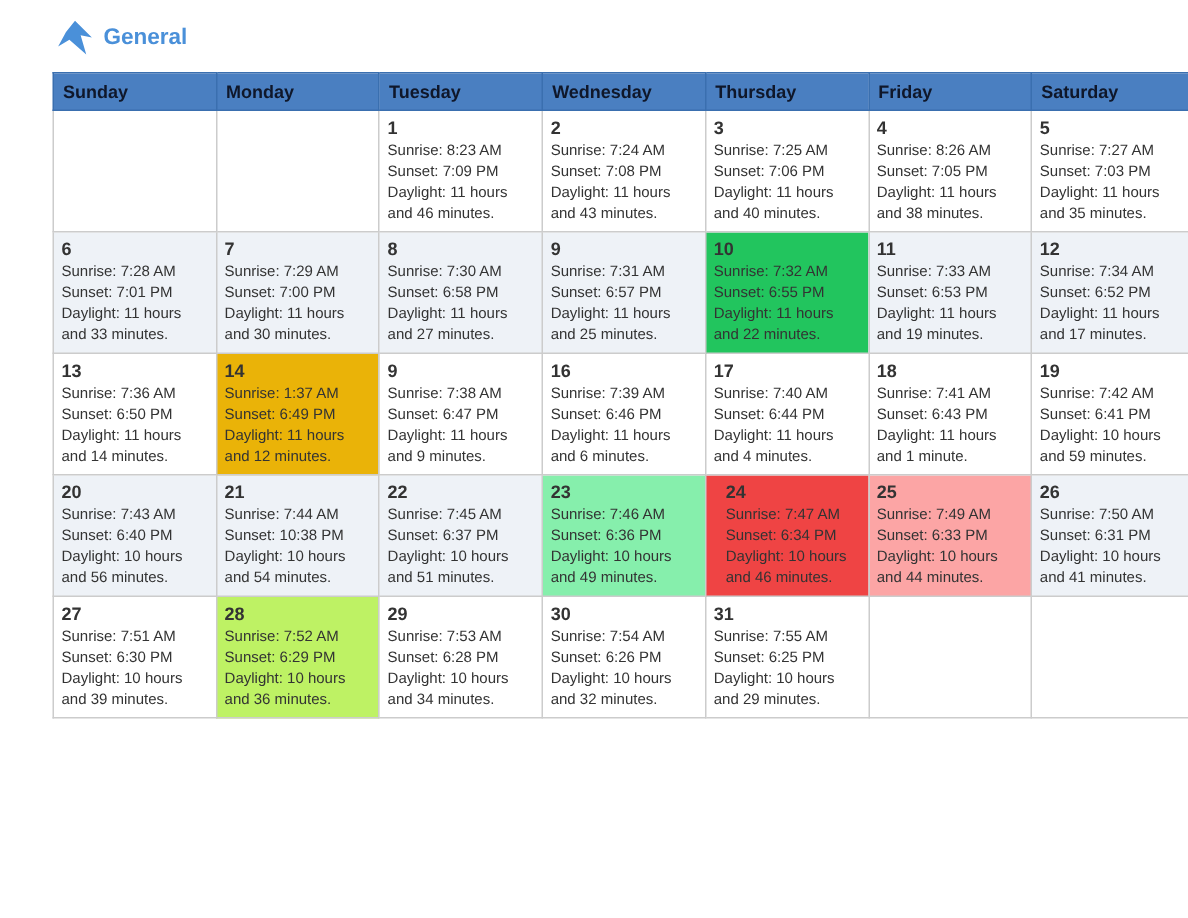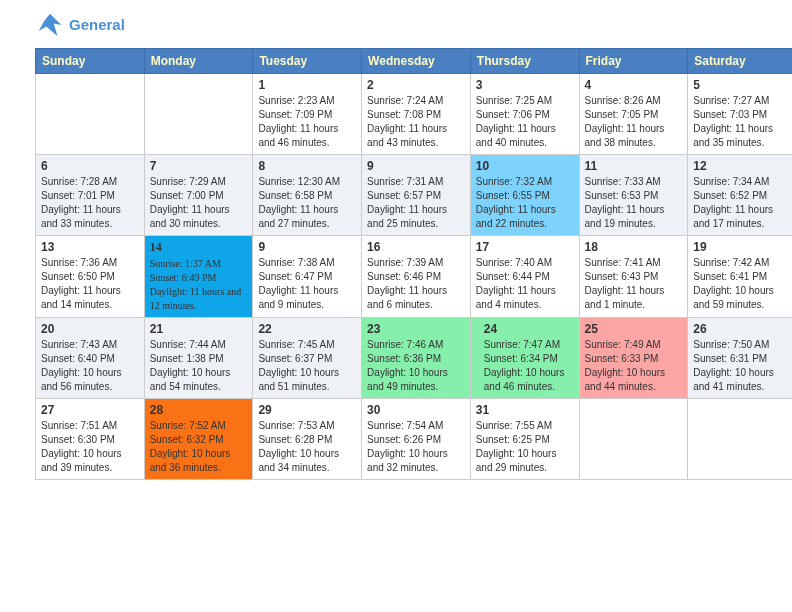--- a/index.html
+++ b/index.html
@@ -47,21 +47,21 @@
     }
     .calendar {
       flex: 1;
       border: 1px solid #ccc;
       border-collapse: collapse;
       width: 100%;
       table-layout: fixed;
     }
     .calendar th {
       background: #4a7fc1;
-      color: #fef9c3;
+      color: #0f172a;
       font-size: 12px;
       font-weight: bold;
       text-align: left;
       padding: 5px 6px;
       border: 1px solid #3a6faf;
     }
     .calendar td {
       vertical-align: top;
       border: 1px solid #ccc;
       padding: 4px 5px;
@@ -119,21 +119,21 @@
           <th>Friday</th>
           <th>Saturday</th>
         </tr>
     </thead>
     <tbody id="calendar-body">
     <tr>
           <td class="empty"></td>
           <td class="empty"></td>
           <td style="background: rgb(255, 255, 255);">
             <span class="day-number">1</span>
-            <div class="day-info"><span>Sunrise: 2:23 AM</span><br><span>Sunset: 7:09 PM</span><br><span>Daylight: 11 hours and 46 minutes.</span></div>
+            <div class="day-info"><span>Sunrise: 8:23 AM</span><br><span>Sunset: 7:09 PM</span><br><span>Daylight: 11 hours and 46 minutes.</span></div>
           </td>
           <td style="background: rgb(255, 255, 255);">
             <span class="day-number">2</span>
             <div class="day-info"><span>Sunrise: 7:24 AM</span><br><span>Sunset: 7:08 PM</span><br><span>Daylight: 11 hours and 43 minutes.</span></div>
           </td>
           <td style="background: rgb(255, 255, 255);">
             <span class="day-number">3</span>
             <div class="day-info"><span>Sunrise: 7:25 AM</span><br><span>Sunset: 7:06 PM</span><br><span>Daylight: 11 hours and 40 minutes.</span></div>
           </td>
           <td style="background: rgb(255, 255, 255);">
@@ -149,45 +149,45 @@
           <td style="background: rgb(238, 242, 247);">
             <span class="day-number">6</span>
             <div class="day-info"><span>Sunrise: 7:28 AM</span><br><span>Sunset: 7:01 PM</span><br><span>Daylight: 11 hours and 33 minutes.</span></div>
           </td>
           <td style="background: rgb(238, 242, 247);">
             <span class="day-number">7</span>
             <div class="day-info"><span>Sunrise: 7:29 AM</span><br><span>Sunset: 7:00 PM</span><br><span>Daylight: 11 hours and 30 minutes.</span></div>
           </td>
           <td style="background: rgb(238, 242, 247);">
             <span class="day-number">8</span>
-            <div class="day-info"><span>Sunrise: 12:30 AM</span><br><span>Sunset: 6:58 PM</span><br><span>Daylight: 11 hours and 27 minutes.</span></div>
+            <div class="day-info"><span>Sunrise: 7:30 AM</span><br><span>Sunset: 6:58 PM</span><br><span>Daylight: 11 hours and 27 minutes.</span></div>
           </td>
           <td style="background: rgb(238, 242, 247);">
             <span class="day-number">9</span>
             <div class="day-info"><span>Sunrise: 7:31 AM</span><br><span>Sunset: 6:57 PM</span><br><span>Daylight: 11 hours and 25 minutes.</span></div>
           </td>
-          <td style="background: #7dd3fc;">
+          <td style="background: #22c55e;">
             <span class="day-number">10</span>
             <div class="day-info"><span>Sunrise: 7:32 AM</span><br><span>Sunset: 6:55 PM</span><br><span>Daylight: 11 hours and 22 minutes.</span></div>
           </td>
           <td style="background: rgb(238, 242, 247);">
             <span class="day-number">11</span>
             <div class="day-info"><span>Sunrise: 7:33 AM</span><br><span>Sunset: 6:53 PM</span><br><span>Daylight: 11 hours and 19 minutes.</span></div>
           </td>
           <td style="background: rgb(238, 242, 247);">
             <span class="day-number">12</span>
             <div class="day-info"><span>Sunrise: 7:34 AM</span><br><span>Sunset: 6:52 PM</span><br><span>Daylight: 11 hours and 17 minutes.</span></div>
           </td>
         </tr>
         <tr>
           <td style="background: rgb(255, 255, 255);">
             <span class="day-number">13</span>
             <div class="day-info"><span>Sunrise: 7:36 AM</span><br><span>Sunset: 6:50 PM</span><br><span>Daylight: 11 hours and 14 minutes.</span></div>
           </td>
-          <td style="background: #0ea5e9; font-family: Liberation Serif, serif;">
+          <td style="background: #eab308;">
             <span class="day-number">14</span>
             <div class="day-info"><span>Sunrise: 1:37 AM</span><br><span>Sunset: 6:49 PM</span><br><span>Daylight: 11 hours and 12 minutes.</span></div>
           </td>
           <td style="background: rgb(255, 255, 255);">
             <span class="day-number">9</span>
             <div class="day-info"><span>Sunrise: 7:38 AM</span><br><span>Sunset: 6:47 PM</span><br><span>Daylight: 11 hours and 9 minutes.</span></div>
           </td>
           <td style="background: rgb(255, 255, 255);">
             <span class="day-number">16</span>
             <div class="day-info"><span>Sunrise: 7:39 AM</span><br><span>Sunset: 6:46 PM</span><br><span>Daylight: 11 hours and 6 minutes.</span></div>
@@ -205,51 +205,51 @@
             <div class="day-info"><span>Sunrise: 7:42 AM</span><br><span>Sunset: 6:41 PM</span><br><span>Daylight: 10 hours and 59 minutes.</span></div>
           </td>
         </tr>
         <tr>
           <td style="background: rgb(238, 242, 247);">
             <span class="day-number">20</span>
             <div class="day-info"><span>Sunrise: 7:43 AM</span><br><span>Sunset: 6:40 PM</span><br><span>Daylight: 10 hours and 56 minutes.</span></div>
           </td>
           <td style="background: rgb(238, 242, 247);">
             <span class="day-number">21</span>
-            <div class="day-info"><span>Sunrise: 7:44 AM</span><br><span>Sunset: 1:38 PM</span><br><span>Daylight: 10 hours and 54 minutes.</span></div>
+            <div class="day-info"><span>Sunrise: 7:44 AM</span><br><span>Sunset: 10:38 PM</span><br><span>Daylight: 10 hours and 54 minutes.</span></div>
           </td>
           <td style="background: rgb(238, 242, 247);">
             <span class="day-number">22</span>
             <div class="day-info"><span>Sunrise: 7:45 AM</span><br><span>Sunset: 6:37 PM</span><br><span>Daylight: 10 hours and 51 minutes.</span></div>
           </td>
           <td style="background: #86efac;">
             <span class="day-number">23</span>
             <div class="day-info"><span>Sunrise: 7:46 AM</span><br><span>Sunset: 6:36 PM</span><br><span>Daylight: 10 hours and 49 minutes.</span></div>
           </td>
-          <td style="background: #86efac; padding-left: 13px;">
+          <td style="background: #ef4444; padding-left: 13px;">
             <span class="day-number">24</span>
             <div class="day-info"><span>Sunrise: 7:47 AM</span><br><span>Sunset: 6:34 PM</span><br><span>Daylight: 10 hours and 46 minutes.</span></div>
           </td>
           <td style="background: #fca5a5;">
             <span class="day-number">25</span>
             <div class="day-info"><span>Sunrise: 7:49 AM</span><br><span>Sunset: 6:33 PM</span><br><span>Daylight: 10 hours and 44 minutes.</span></div>
           </td>
           <td style="background: rgb(238, 242, 247);">
             <span class="day-number">26</span>
             <div class="day-info"><span>Sunrise: 7:50 AM</span><br><span>Sunset: 6:31 PM</span><br><span>Daylight: 10 hours and 41 minutes.</span></div>
           </td>
         </tr>
         <tr>
           <td style="background: rgb(255, 255, 255);">
             <span class="day-number">27</span>
             <div class="day-info"><span>Sunrise: 7:51 AM</span><br><span>Sunset: 6:30 PM</span><br><span>Daylight: 10 hours and 39 minutes.</span></div>
           </td>
-          <td style="background: #f97316;">
+          <td style="background: #bef264;">
             <span class="day-number">28</span>
-            <div class="day-info"><span>Sunrise: 7:52 AM</span><br><span>Sunset: 6:32 PM</span><br><span>Daylight: 10 hours and 36 minutes.</span></div>
+            <div class="day-info"><span>Sunrise: 7:52 AM</span><br><span>Sunset: 6:29 PM</span><br><span>Daylight: 10 hours and 36 minutes.</span></div>
           </td>
           <td style="background: rgb(255, 255, 255);">
             <span class="day-number">29</span>
             <div class="day-info"><span>Sunrise: 7:53 AM</span><br><span>Sunset: 6:28 PM</span><br><span>Daylight: 10 hours and 34 minutes.</span></div>
           </td>
           <td style="background: rgb(255, 255, 255);">
             <span class="day-number">30</span>
             <div class="day-info"><span>Sunrise: 7:54 AM</span><br><span>Sunset: 6:26 PM</span><br><span>Daylight: 10 hours and 32 minutes.</span></div>
           </td>
           <td style="background: rgb(255, 255, 255);">

